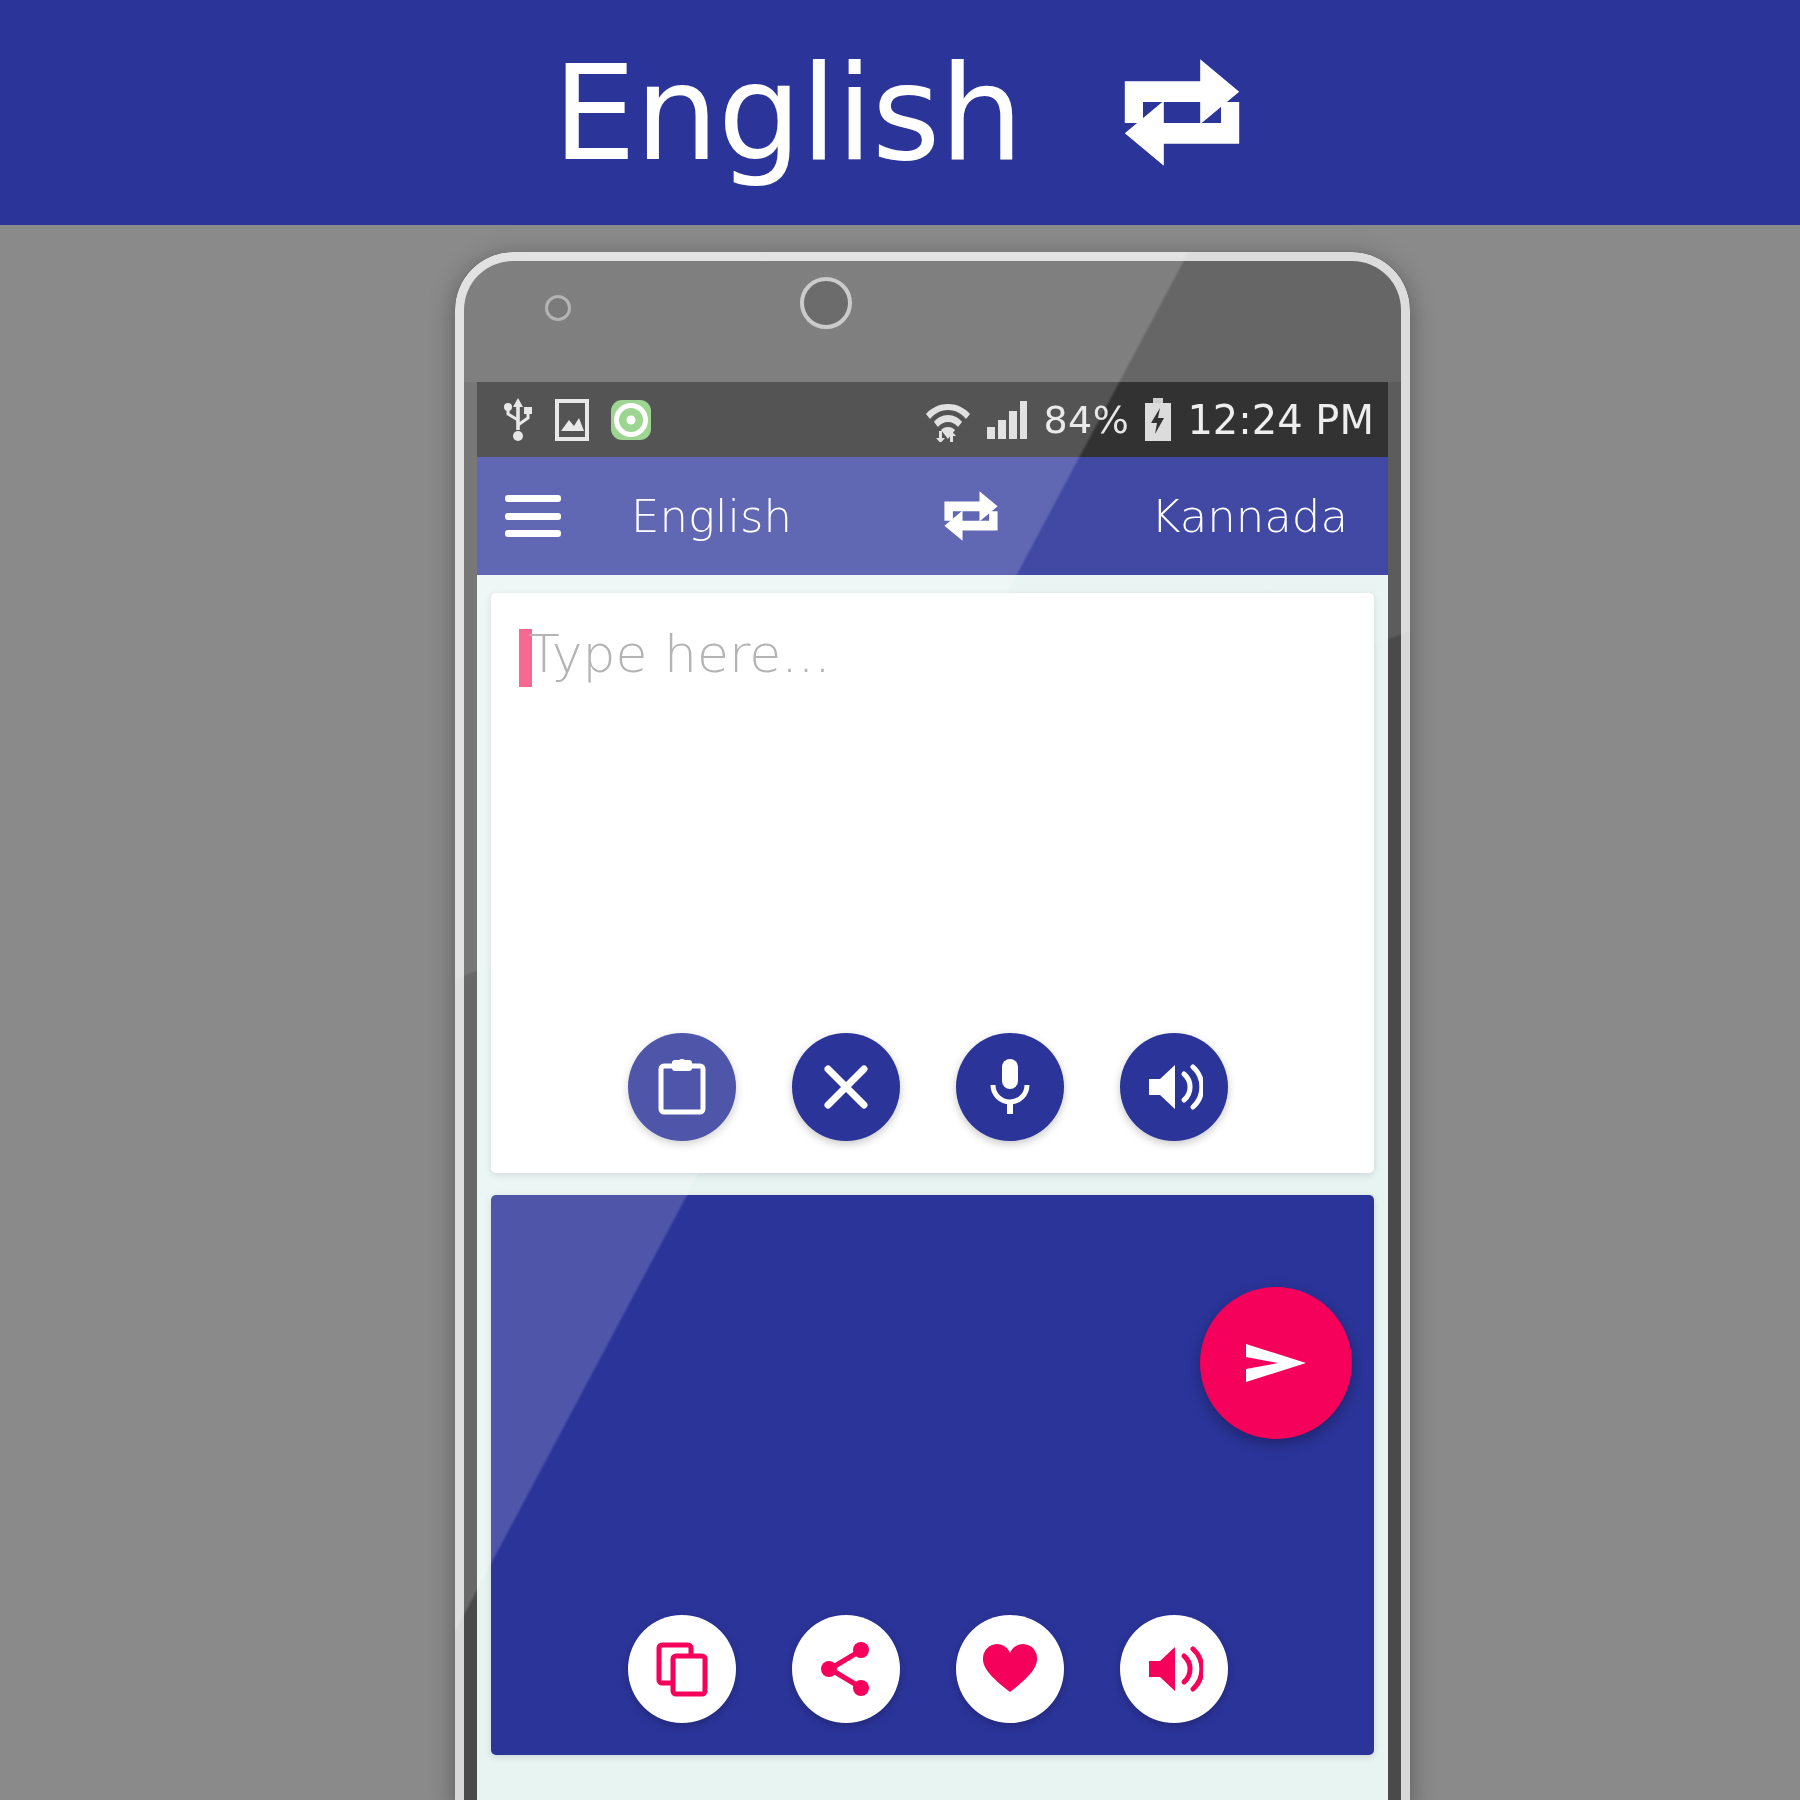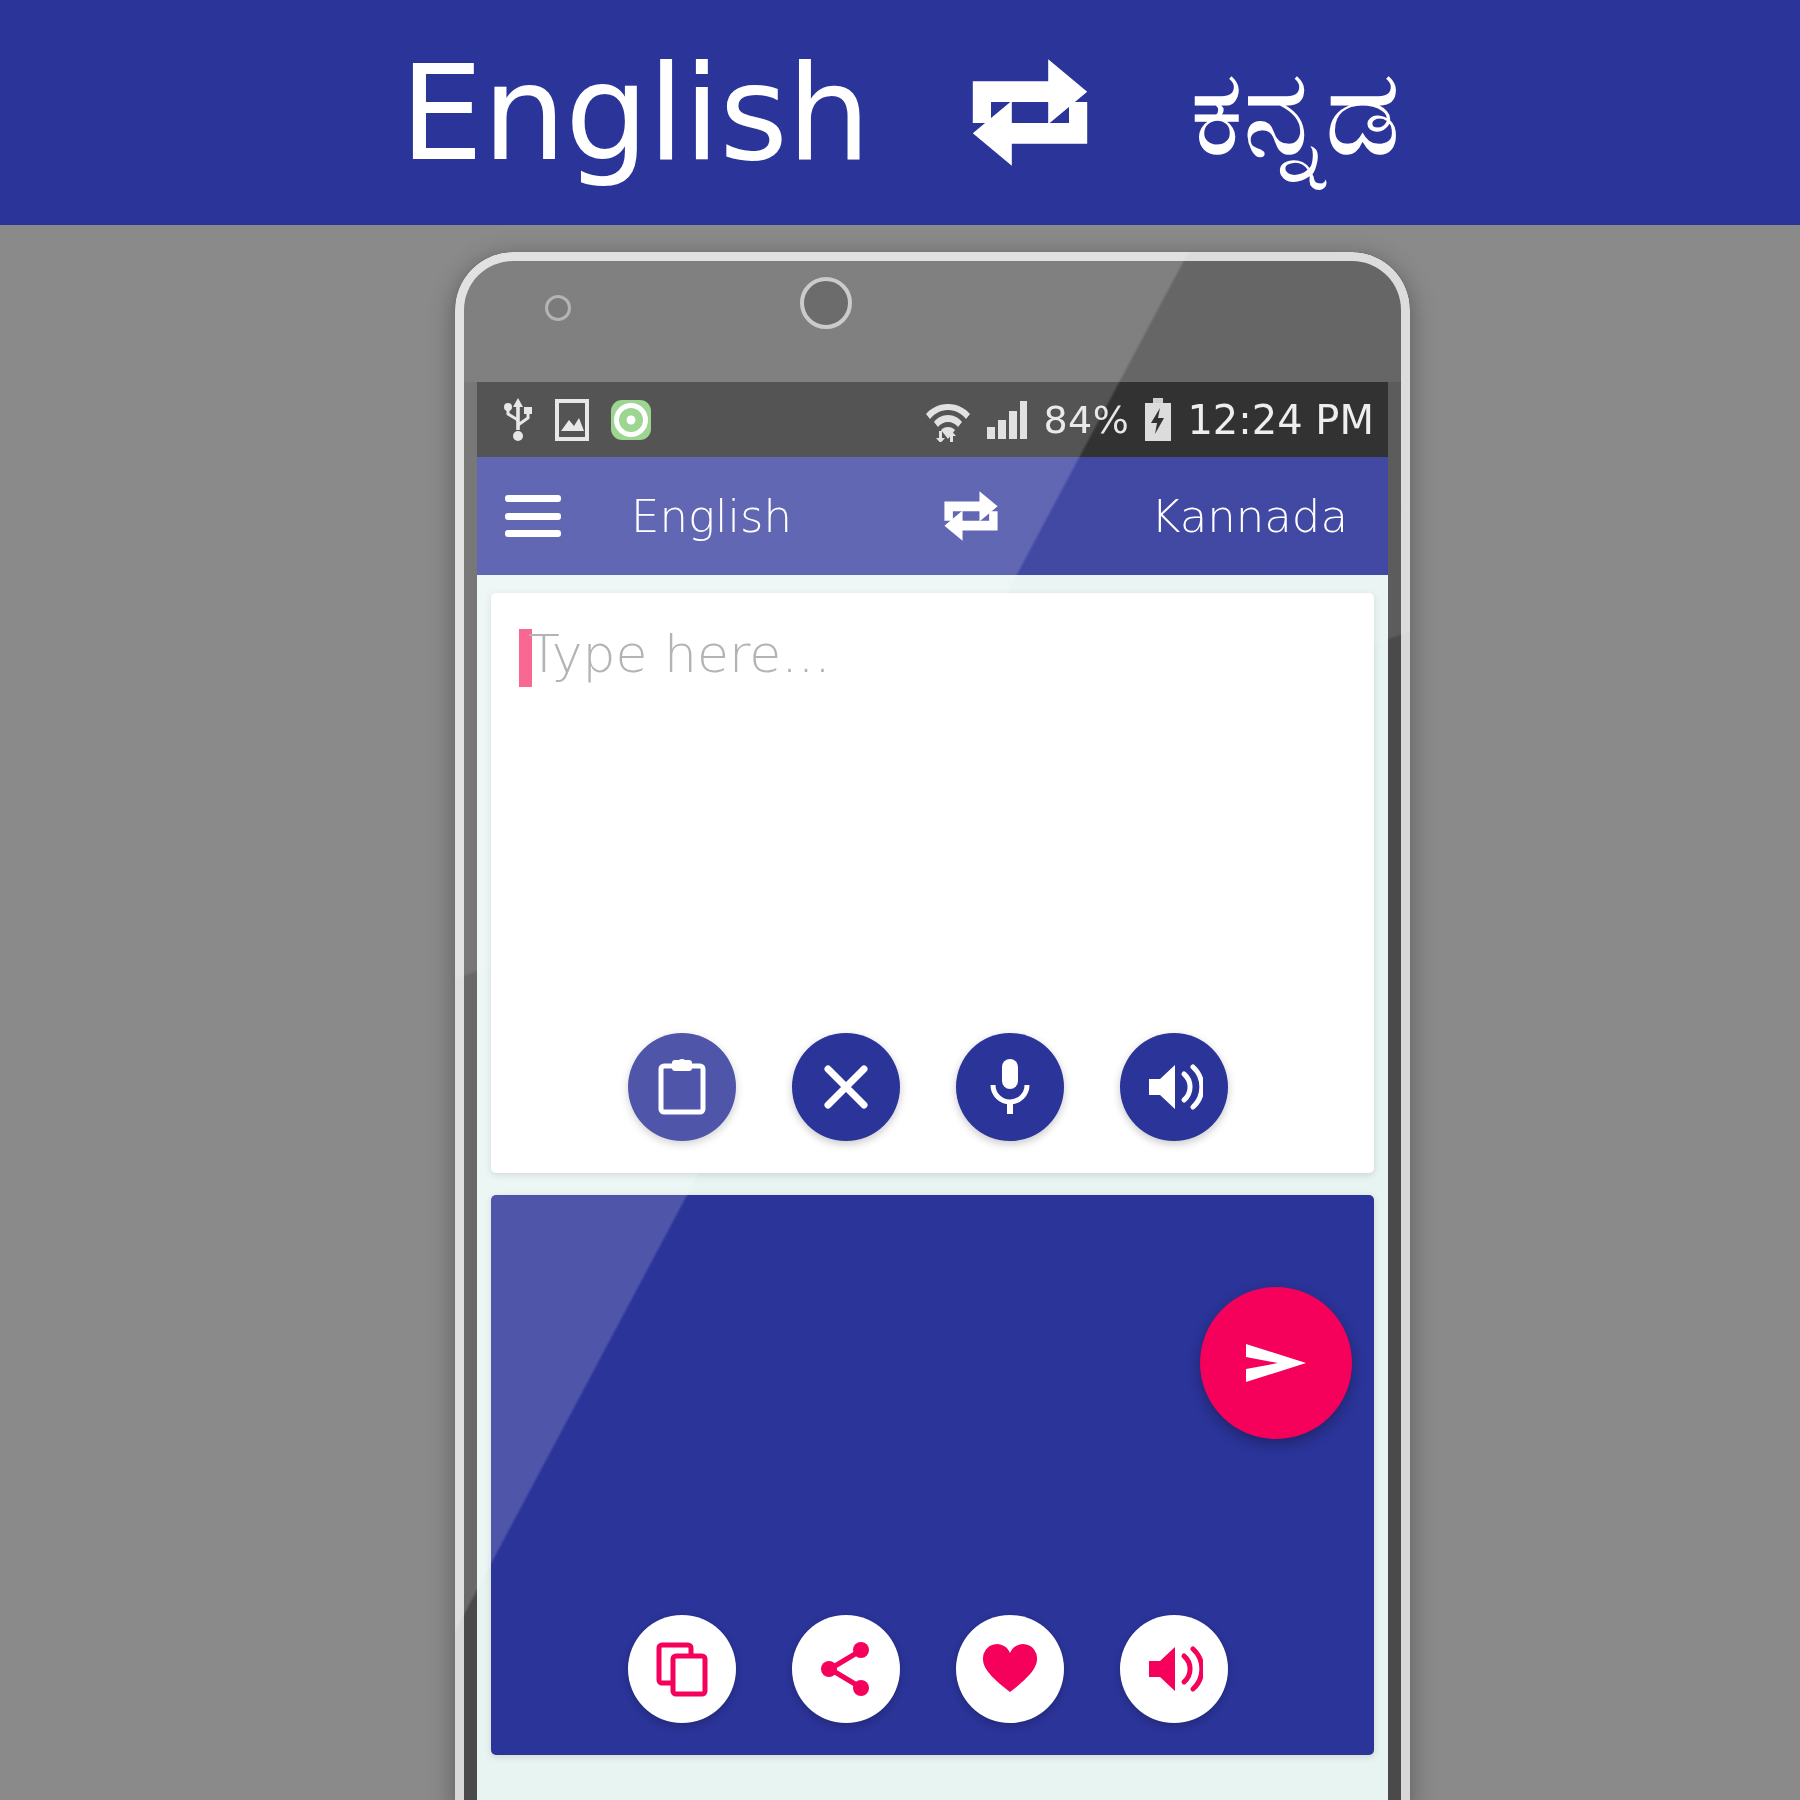--- a/index.html
+++ b/index.html
@@ -208,21 +208,20 @@
 <body>
 
 <div class="banner">
   <div class="banner-lang">English</div>
   <div class="banner-swap">
     <svg viewBox="0 0 100 96" width="130" height="125">
       <path fill="#ffffff" d="M6 24 h58 v-17 l30 25 -30 25 v-17 h-44 v16 h-14 z"></path>
       <path fill="#ffffff" d="M94 72 h-58 v17 l-30 -25 30 -25 v17 h44 v-16 h14 z"></path>
     </svg>
   </div>
-  <div class="banner-lang kn">ಕನ್ನಡ</div>
 </div>
 
 <div class="page-bg"></div>
 
 <div class="phone">
 
   <div class="btn-vol"></div>
   <div class="btn-pwr"></div>
 
   <div class="phone-top">

